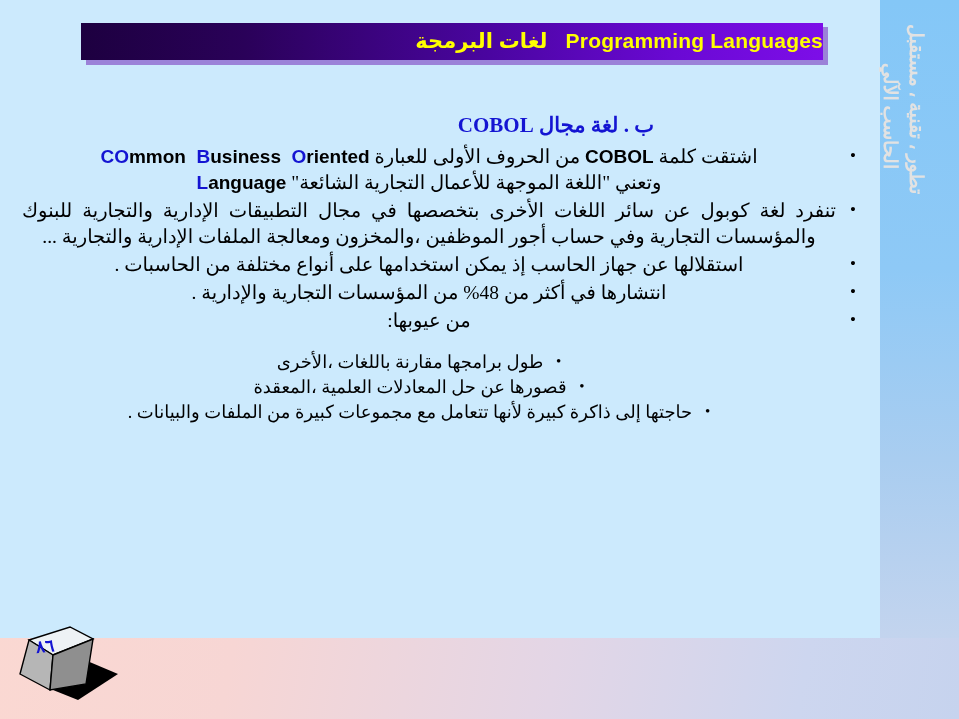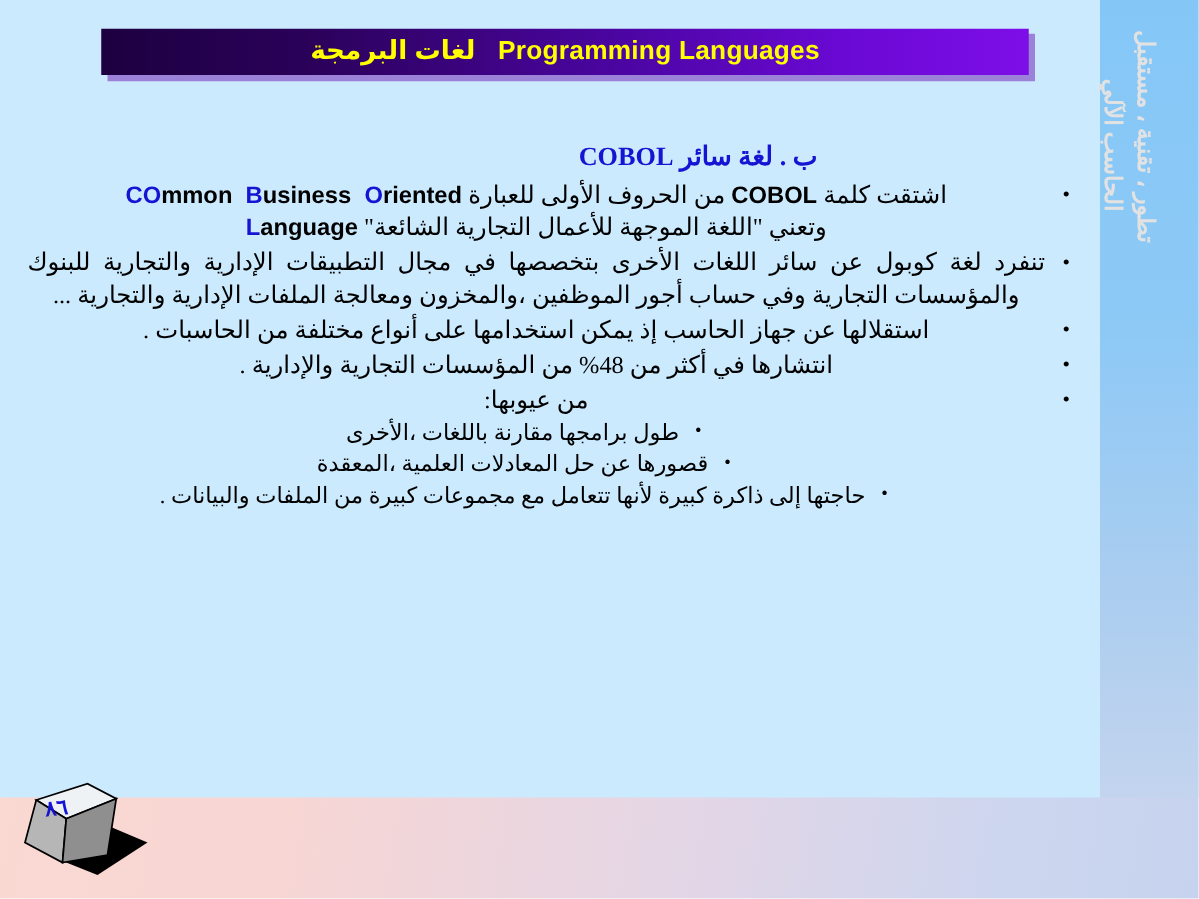--- a/index.html
+++ b/index.html
@@ -44,21 +44,21 @@
     width: 742px; height: 38px;
     background: #9b82d8;
   }
   .title-bar {
     position: absolute;
     left: 81px; top: 23px;
     width: 742px; height: 37px;
     background: linear-gradient(90deg, #1d0040 0%, #2a0159 22%, #4a05a0 55%, #6a09d4 80%, #7d0ee8 100%);
     display: flex;
     align-items: center;
-    justify-content: center;
+    justify-content: flex-start;
     box-sizing: border-box;
     padding-bottom: 2px;
   }
   .title-text {
     color: #ffff00;
     font-family: "Liberation Sans", "DejaVu Sans", sans-serif;
     font-size: 21px;
     font-weight: bold;
     white-space: pre;
     letter-spacing: 0.2px;
@@ -103,21 +103,21 @@
     content: "\2022";
     position: absolute;
     right: 2px;
     top: -1px;
     font-size: 17px;
     line-height: 26px;
     color: #000;
   }
   ul.level2 {
     list-style: none;
-    margin: 0;
+    margin: 16px;
     padding: 0 0 0 0;
   }
   ul.level2 > li {
     position: relative;
     padding-right: 20px;
     font-size: 18px;
     line-height: 25px;
     text-align: center;
     margin: 0;
   }
@@ -208,21 +208,21 @@
 
   <div class="bg-bottom-band"></div>
   <div class="bg-main"></div>
   <div class="bg-sidebar"></div>
 
   <div class="title-bar-shadow"></div>
   <div class="title-bar">
     <span class="title-text">Programming Languages   لغات البرمجة</span>
   </div>
 
-  <div class="headline">ب . لغة سائر COBOL</div>
+  <div class="headline">ب . لغة مجال COBOL</div>
 
   <div class="body-block">
     <ul class="level1">
 
       <li>
         <span class="line center-line"><span>اشتقت كلمة </span><span class="lat">COBOL</span><span> من الحروف الأولى للعبارة</span> <span class="lat"><span class="acr">CO</span><span>mmon</span>&nbsp;&nbsp;<span class="acr">B</span><span>usiness</span>&nbsp;&nbsp;<span class="acr">O</span><span>riented</span></span></span>
         <span class="line center-line"><span>وتعني "اللغة الموجهة للأعمال التجارية الشائعة"</span> <span class="lat"><span class="acr">L</span><span>anguage</span></span></span>
       </li>
 
 

